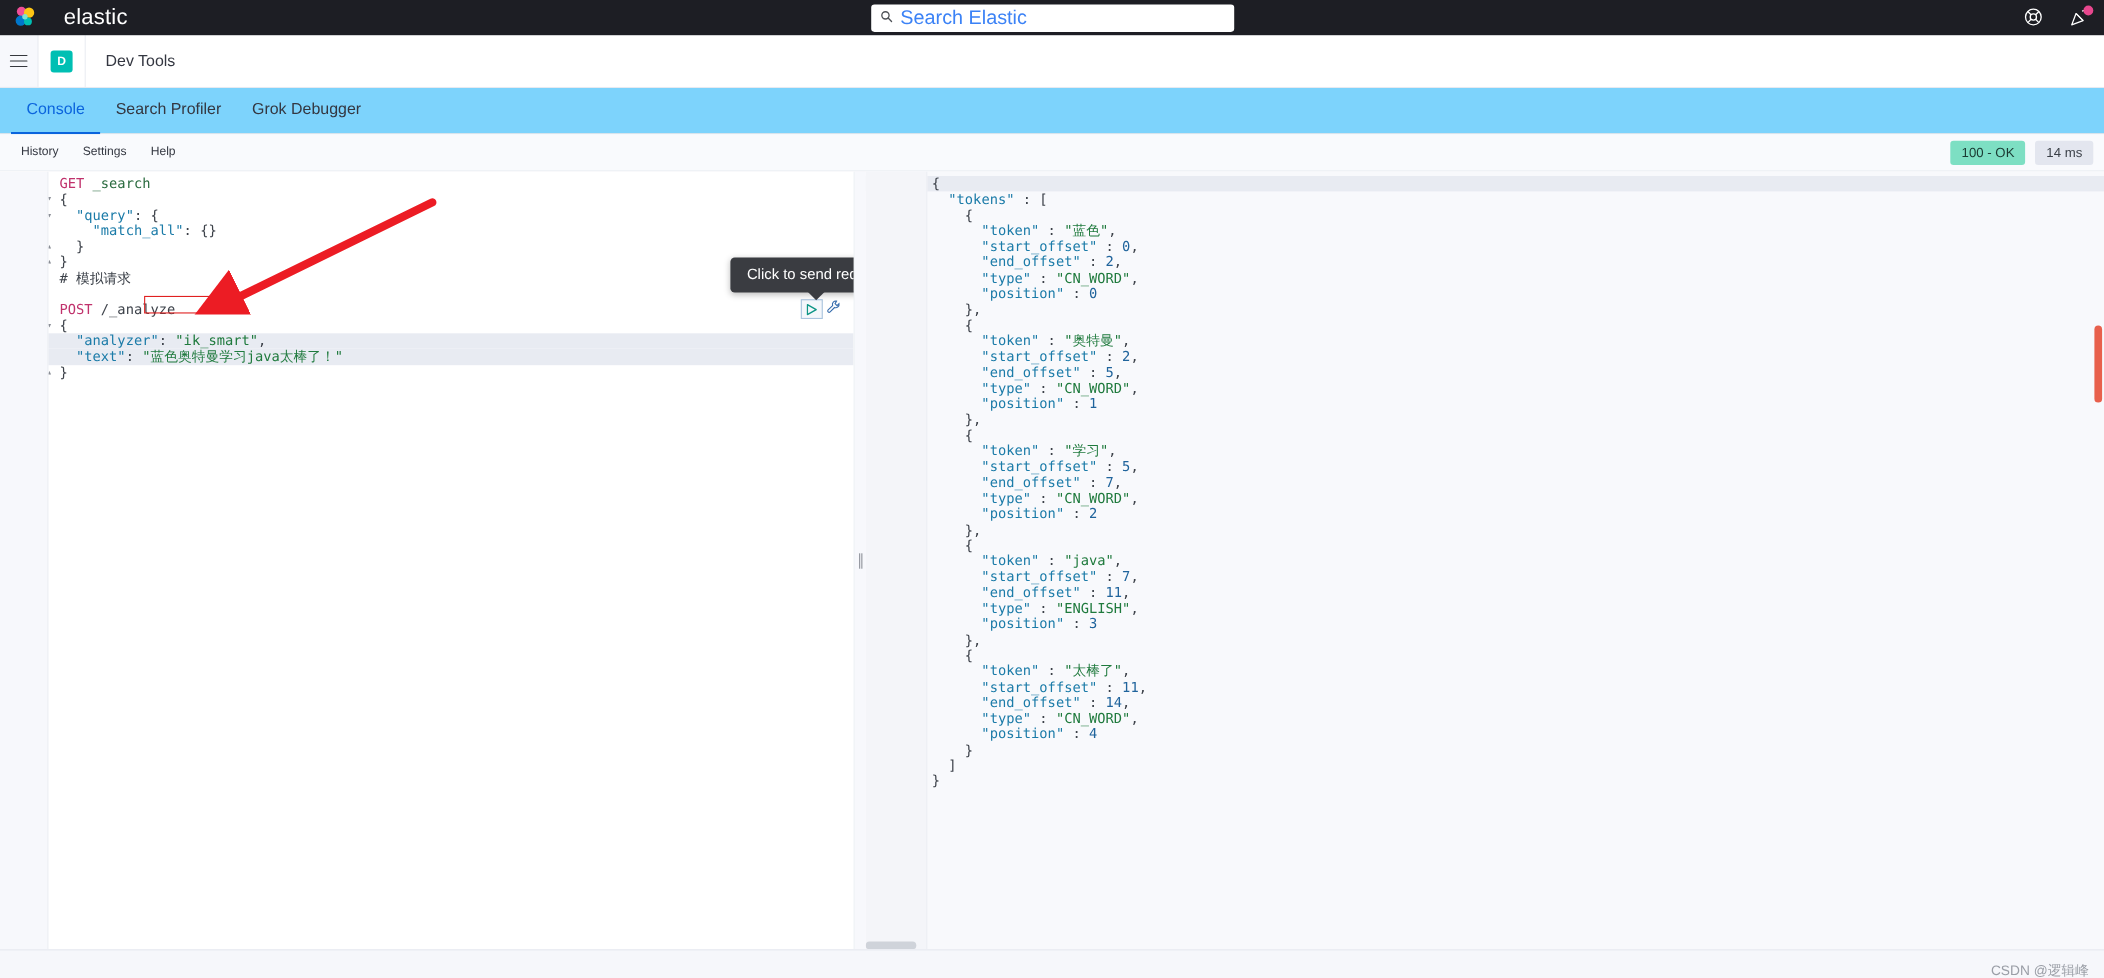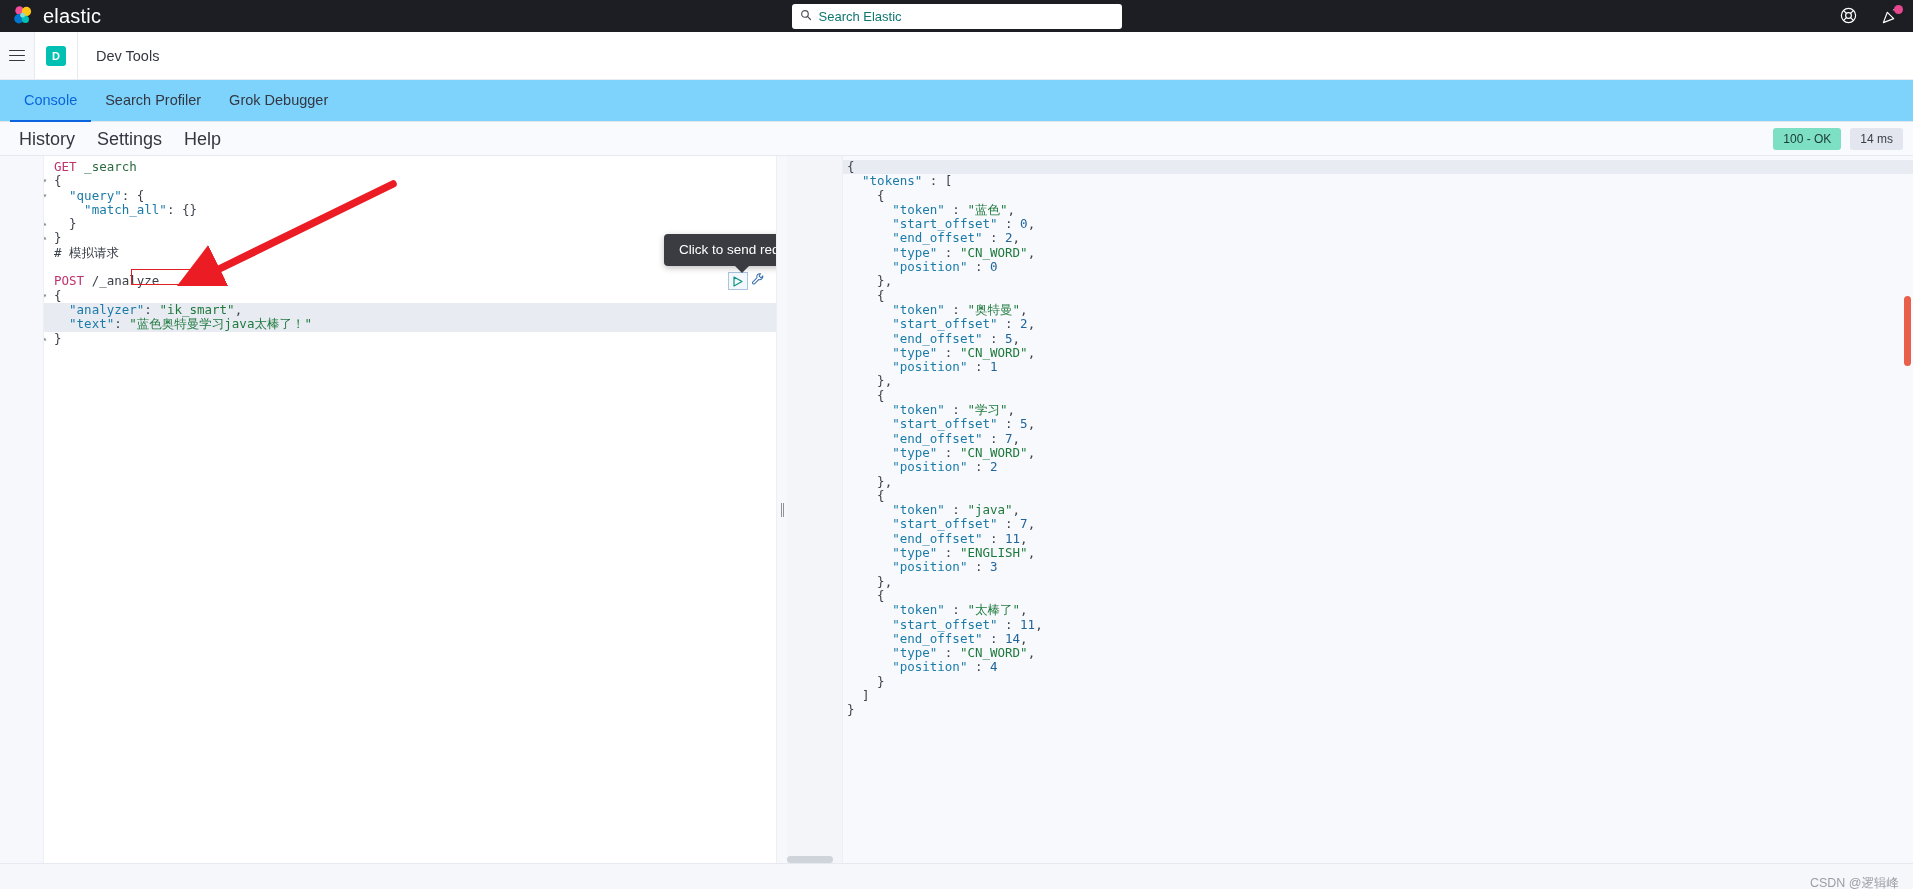--- a/index.html
+++ b/index.html
@@ -12,38 +12,38 @@
 
   
   .topbar {
     height: 32px;
     background: #1d1e24;
     display: flex;
     align-items: center;
     position: relative;
   }
   .brand {
-    display: flex; gap: 9px;
+    display: flex; gap: 24px;
     padding-left: 12px;
   }
   .brand-logo { width: 22px; height: 22px; position: relative; }
   .brand-name {
     color: #ffffff; font-size: 20px; font-weight: 400;
     letter-spacing: 0.2px;
   }
   .global-search {
     position: absolute; left: 50%; transform: translateX(-50%);
     width: 330px; height: 25px;
     background: #ffffff;
     border-radius: 3px;
     display: flex; align-items: center;
     padding: 0 8px; gap: 7px;
   }
   .global-search .sicon { color: #5f6266; font-size: 11px; line-height: 1; }
-  .global-search .stext { color: #0f766e; font-size: 13px; }
+  .global-search .stext { color: #3b82f6; font-size: 18px; }
   .topbar-right {
     position: absolute; right: 12px; top: 0; height: 32px;
     display: flex; align-items: center; gap: 22px;
   }
   .tb-icon { width: 20px; height: 20px; position: relative; cursor: pointer; }
   .badge-dot {
     position: absolute; top: -1px; right: -2px;
     width: 9px; height: 9px; border-radius: 50%;
     background: #e7478e;
   }
@@ -112,21 +112,21 @@
 
   
   .subbar {
     height: 34px; background: #f9fafd;
     display: flex; align-items: center;
     padding-left: 8px;
     position: relative;
     border-bottom: 1px solid #e6e9ef;
   }
   .subbar-item {
-    font-size: 18px; color: #343741;
+    font-size: 11px; color: #343741;
     padding: 0 11px; cursor: pointer; line-height: 1;
   }
   .status-group {
     position: absolute; right: 10px; top: 50%;
     transform: translateY(-50%);
     display: flex; align-items: center; gap: 9px;
   }
   .status-ok {
     background: #7ddfc3; color: #1b3a33;
     font-size: 12px; border-radius: 3px;

